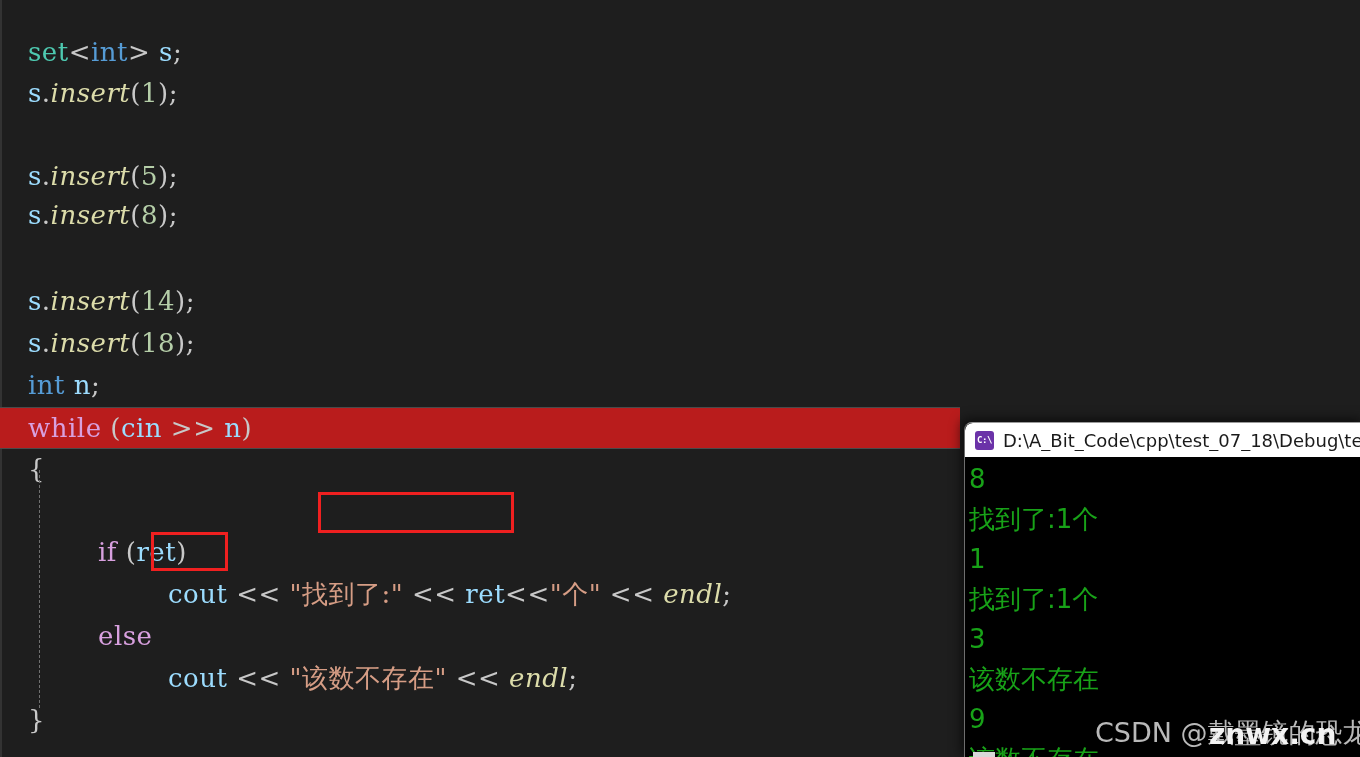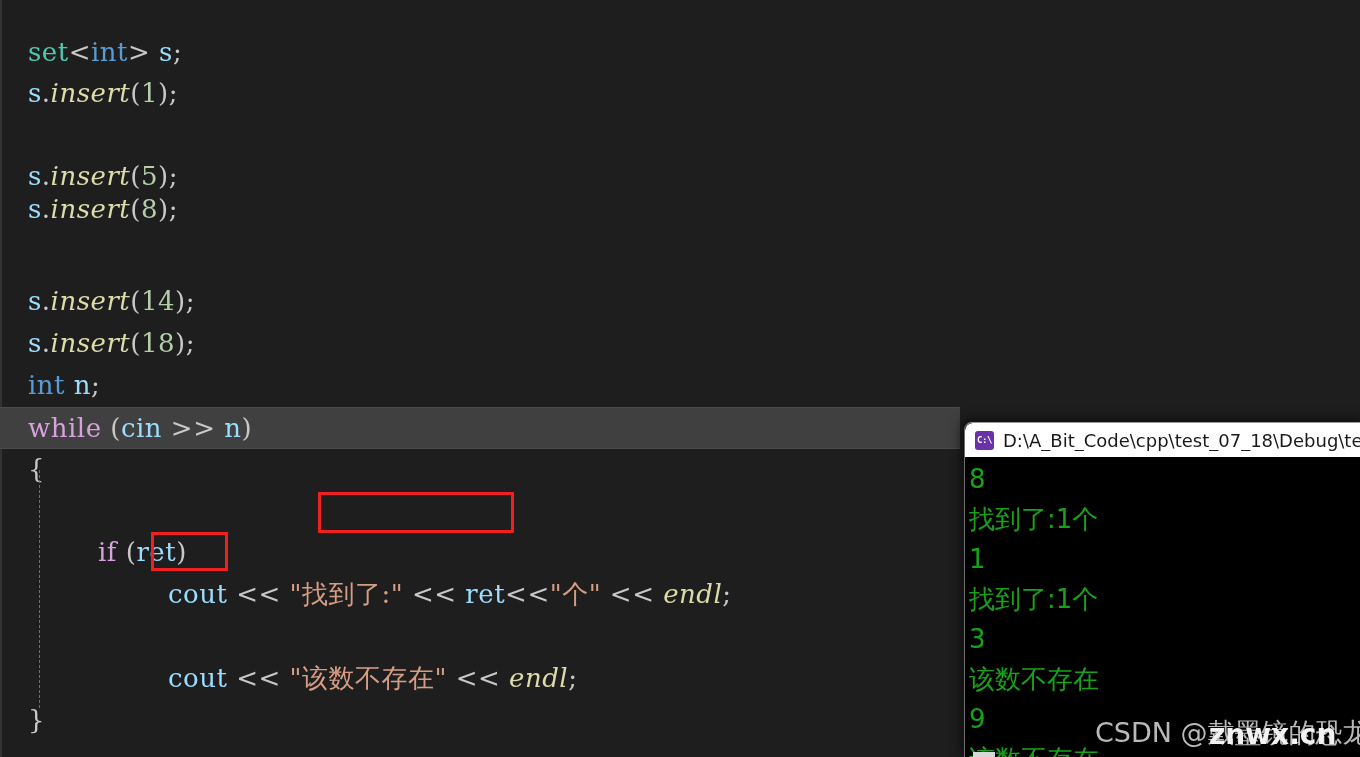--- a/index.html
+++ b/index.html
@@ -35,21 +35,21 @@
     height: 41.5px;
     line-height: 41.5px;
     white-space: pre;
     font-family: "DejaVu Serif", serif;
     font-size: 26px;
     letter-spacing: 0.5px;
     color: #d4d4d4;
   }
   .code-line .ind { display: inline-block; }
   .current-line {
-    background: #404040;
+    background: #b91c1c;
     border-top: 1px solid #4a4a4a;
     border-bottom: 1px solid #4a4a4a;
     box-sizing: border-box;
   }
 
   
   .k    { color: #d8a0df; }   
   .typ  { color: #4ec9b0; }   
   .kb   { color: #569cd6; }   
   .var  { color: #9cdcfe; }   
@@ -176,40 +176,41 @@
 
   <div class="left-rail"></div>
 
   <div class="code-line" style="top:32px"><span class="ind" style="width:28px"></span><span class="typ">set</span><span class="pn">&lt;</span><span class="kb">int</span><span class="pn">&gt; </span><span class="var">s</span><span class="pn">;</span></div>
 
   <div class="code-line" style="top:73px"><span class="ind" style="width:28px"></span><span class="var">s</span><span class="pn">.</span><span class="fn">insert</span><span class="pn">(</span><span class="num">1</span><span class="pn">);</span></div>
 
 
   <div class="code-line" style="top:156px"><span class="ind" style="width:28px"></span><span class="var">s</span><span class="pn">.</span><span class="fn">insert</span><span class="pn">(</span><span class="num">5</span><span class="pn">);</span></div>
 
-  <div class="code-line" style="top:189px"><span class="ind" style="width:28px"></span><span class="var">s</span><span class="pn">.</span><span class="fn">insert</span><span class="pn">(</span><span class="num">8</span><span class="pn">);</span></div>
+  <div class="code-line" style="top:195px"><span class="ind" style="width:28px"></span><span class="var">s</span><span class="pn">.</span><span class="fn">insert</span><span class="pn">(</span><span class="num">8</span><span class="pn">);</span></div>
 
 
   <div class="code-line" style="top:281px"><span class="ind" style="width:28px"></span><span class="var">s</span><span class="pn">.</span><span class="fn">insert</span><span class="pn">(</span><span class="num">14</span><span class="pn">);</span></div>
 
   <div class="code-line" style="top:323px"><span class="ind" style="width:28px"></span><span class="var">s</span><span class="pn">.</span><span class="fn">insert</span><span class="pn">(</span><span class="num">18</span><span class="pn">);</span></div>
 
   <div class="code-line" style="top:365px"><span class="ind" style="width:28px"></span><span class="kb">int</span><span class="pn"> </span><span class="var">n</span><span class="pn">;</span></div>
 
   <div class="code-line current-line" style="top:407px"><span class="ind" style="width:28px"></span><span class="k">while</span><span class="pn"> (</span><span class="var">cin</span><span class="pn"> &gt;&gt; </span><span class="var">n</span><span class="pn">)</span></div>
 
   <div class="code-line" style="top:449px"><span class="ind" style="width:28px"></span><span class="pn">{</span></div>
 
   <div class="indent-guide"></div>
 
 
   <div class="code-line" style="top:532px"><span class="ind" style="width:98px"></span><span class="k">if</span><span class="pn"> (</span><span class="var">ret</span><span class="pn">)</span></div>
 
   <div class="code-line" style="top:574px"><span class="ind" style="width:168px"></span><span class="var">cout</span><span class="pn"> &lt;&lt; </span><span class="str">"找到了:"</span><span class="pn"> &lt;&lt; </span><span class="var">ret</span><span class="pn">&lt;&lt;</span><span class="str">"个"</span><span class="pn"> &lt;&lt; </span><span class="fn">endl</span><span class="pn">;</span></div>
 
+  <div class="code-line" style="top:616px"><span class="ind" style="width:98px"></span><span class="k">else</span></div>
 
   <div class="code-line" style="top:658px"><span class="ind" style="width:168px"></span><span class="var">cout</span><span class="pn"> &lt;&lt; </span><span class="str">"该数不存在"</span><span class="pn"> &lt;&lt; </span><span class="fn">endl</span><span class="pn">;</span></div>
 
   <div class="code-line" style="top:700px"><span class="ind" style="width:28px"></span><span class="pn">}</span></div>
 
   <div class="redbox" style="left:318px; top:492px; width:196px; height:41px;"></div>
   <div class="redbox" style="left:151px; top:532px; width:77px; height:39px;"></div>
 </div>
 
 <div id="console-window">

